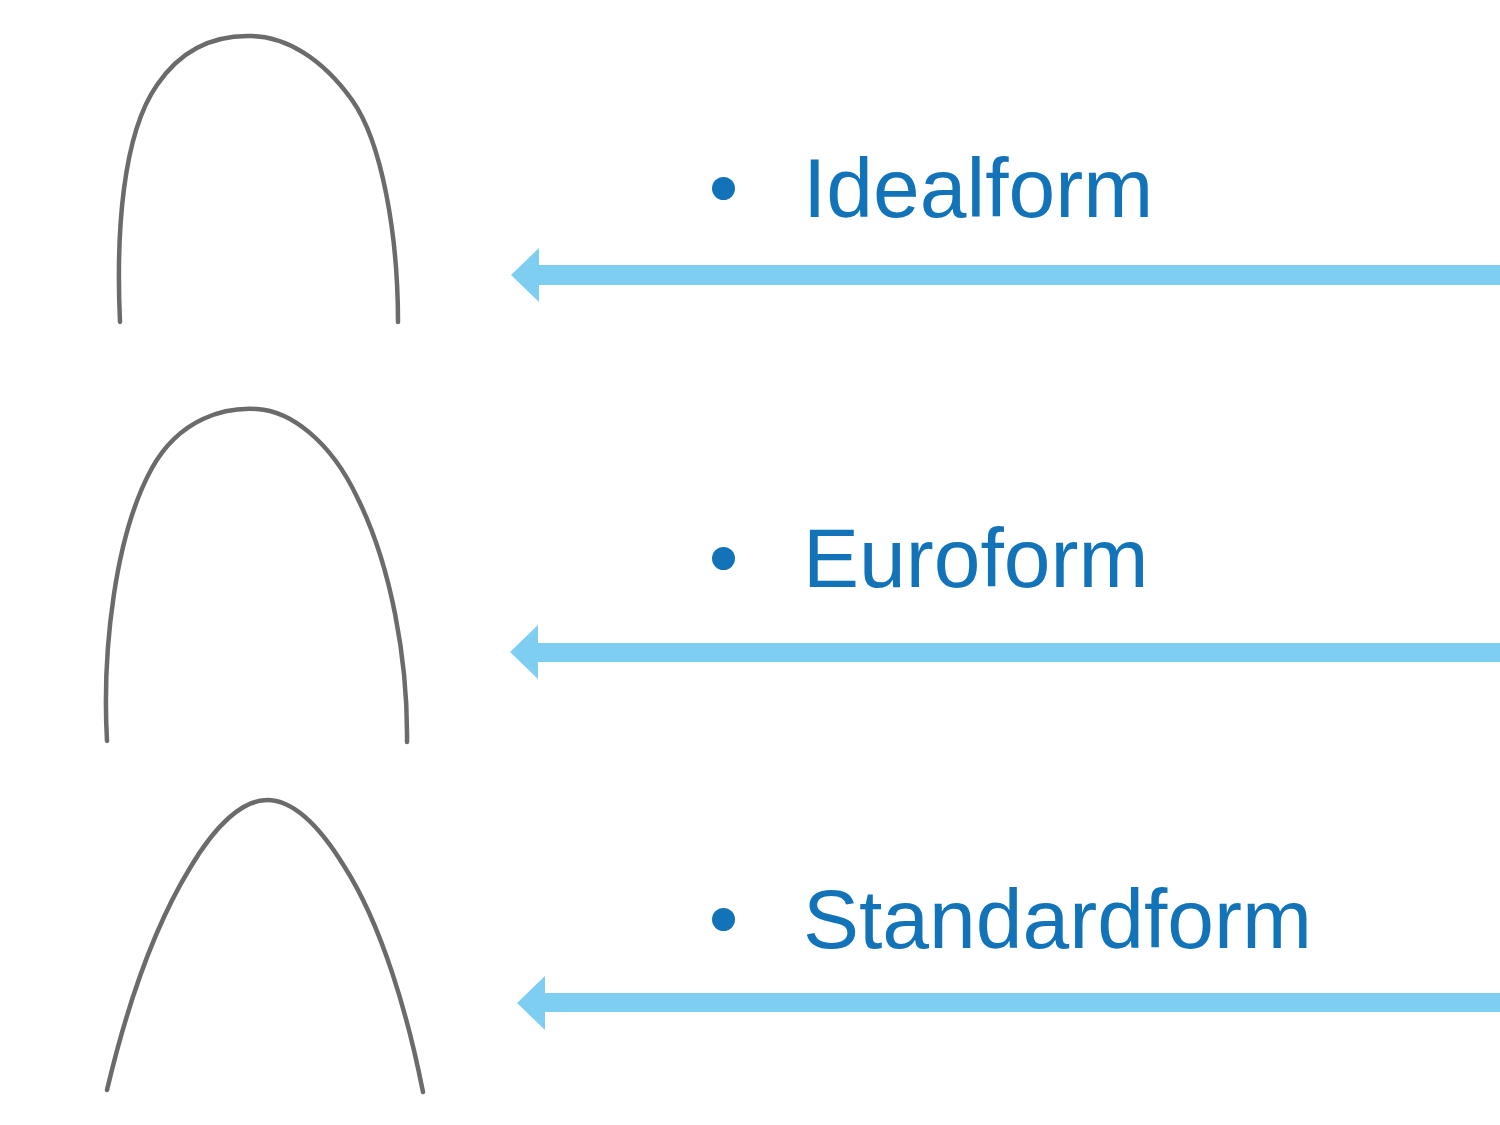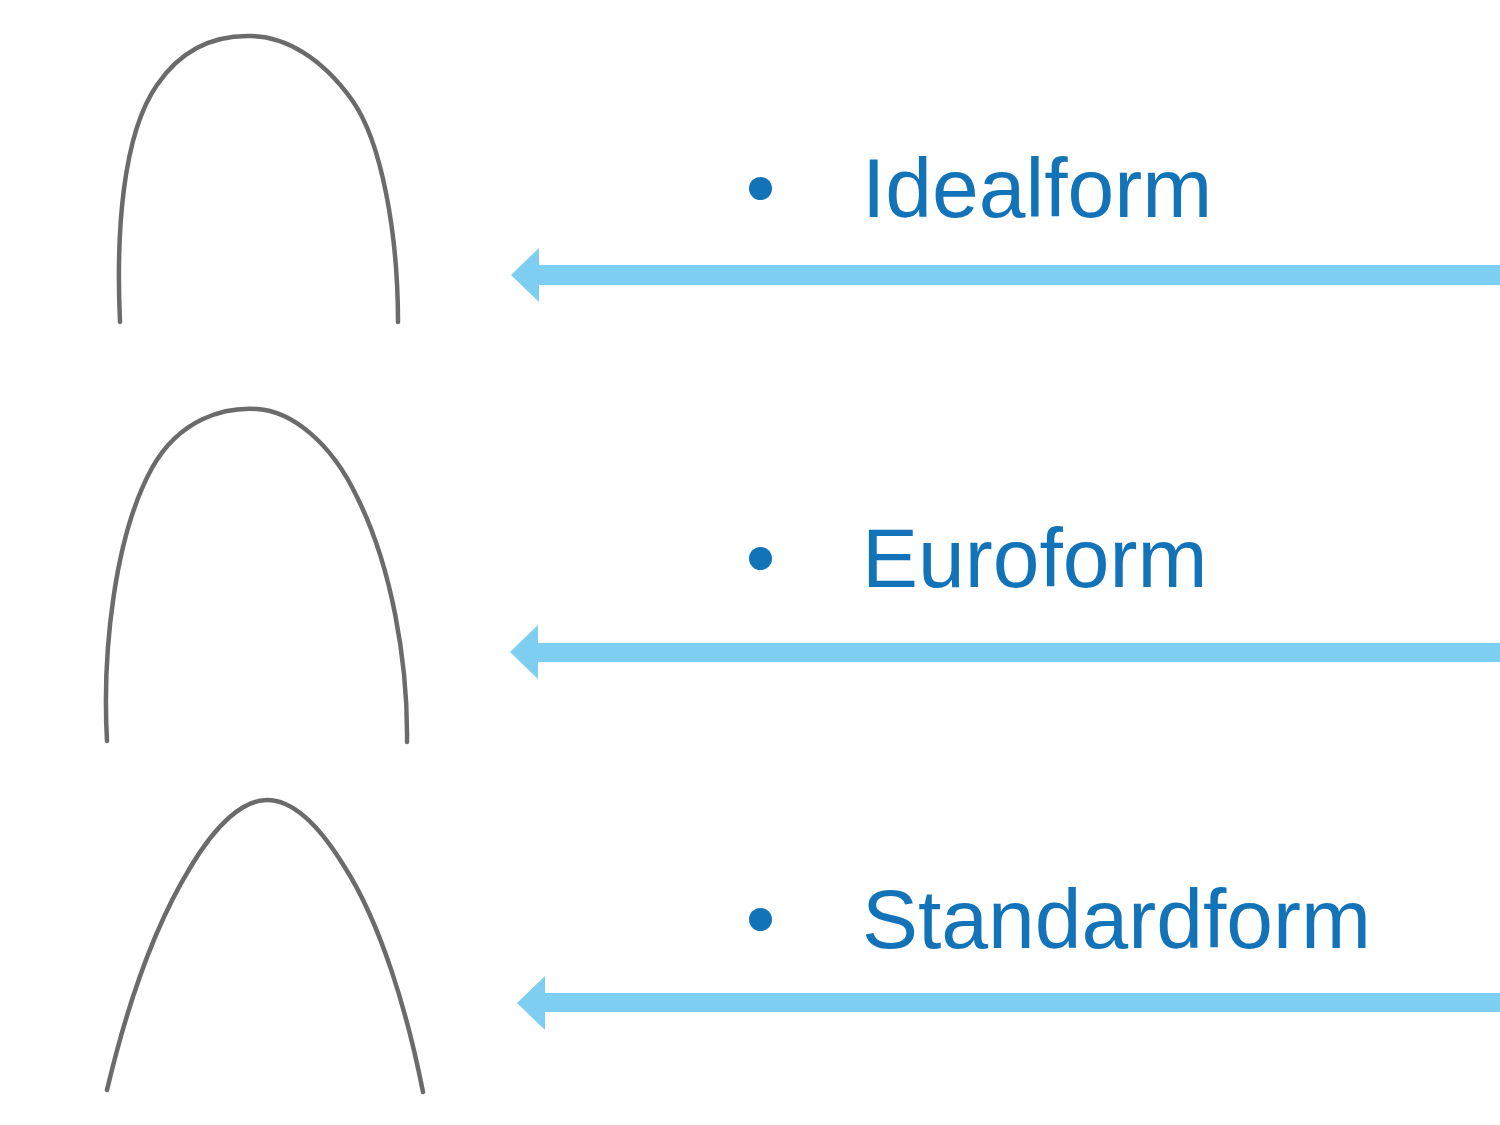--- a/index.html
+++ b/index.html
@@ -28,25 +28,25 @@
   .wire {
     fill: none;
     stroke: var(--wire-gray);
     stroke-width: 4.5;
     stroke-linecap: round;
     filter: blur(0.5px);
   }
   .arrow { fill: var(--arrow-blue); }
   .row {
     position: absolute;
-    left: 749px;
+    left: 712px;
     height: 84px;
     display: flex;
     align-items: center;
-    column-gap: 90px;
+    column-gap: 68px;
   }
   .row-1 { top: 146px; }
   .row-2 { top: 516px; }
   .row-3 { top: 877px; }
   .bullet {
     flex: 0 0 auto;
     width: 23px;
     height: 23px;
     border-radius: 50%;
     background: var(--label-blue);

